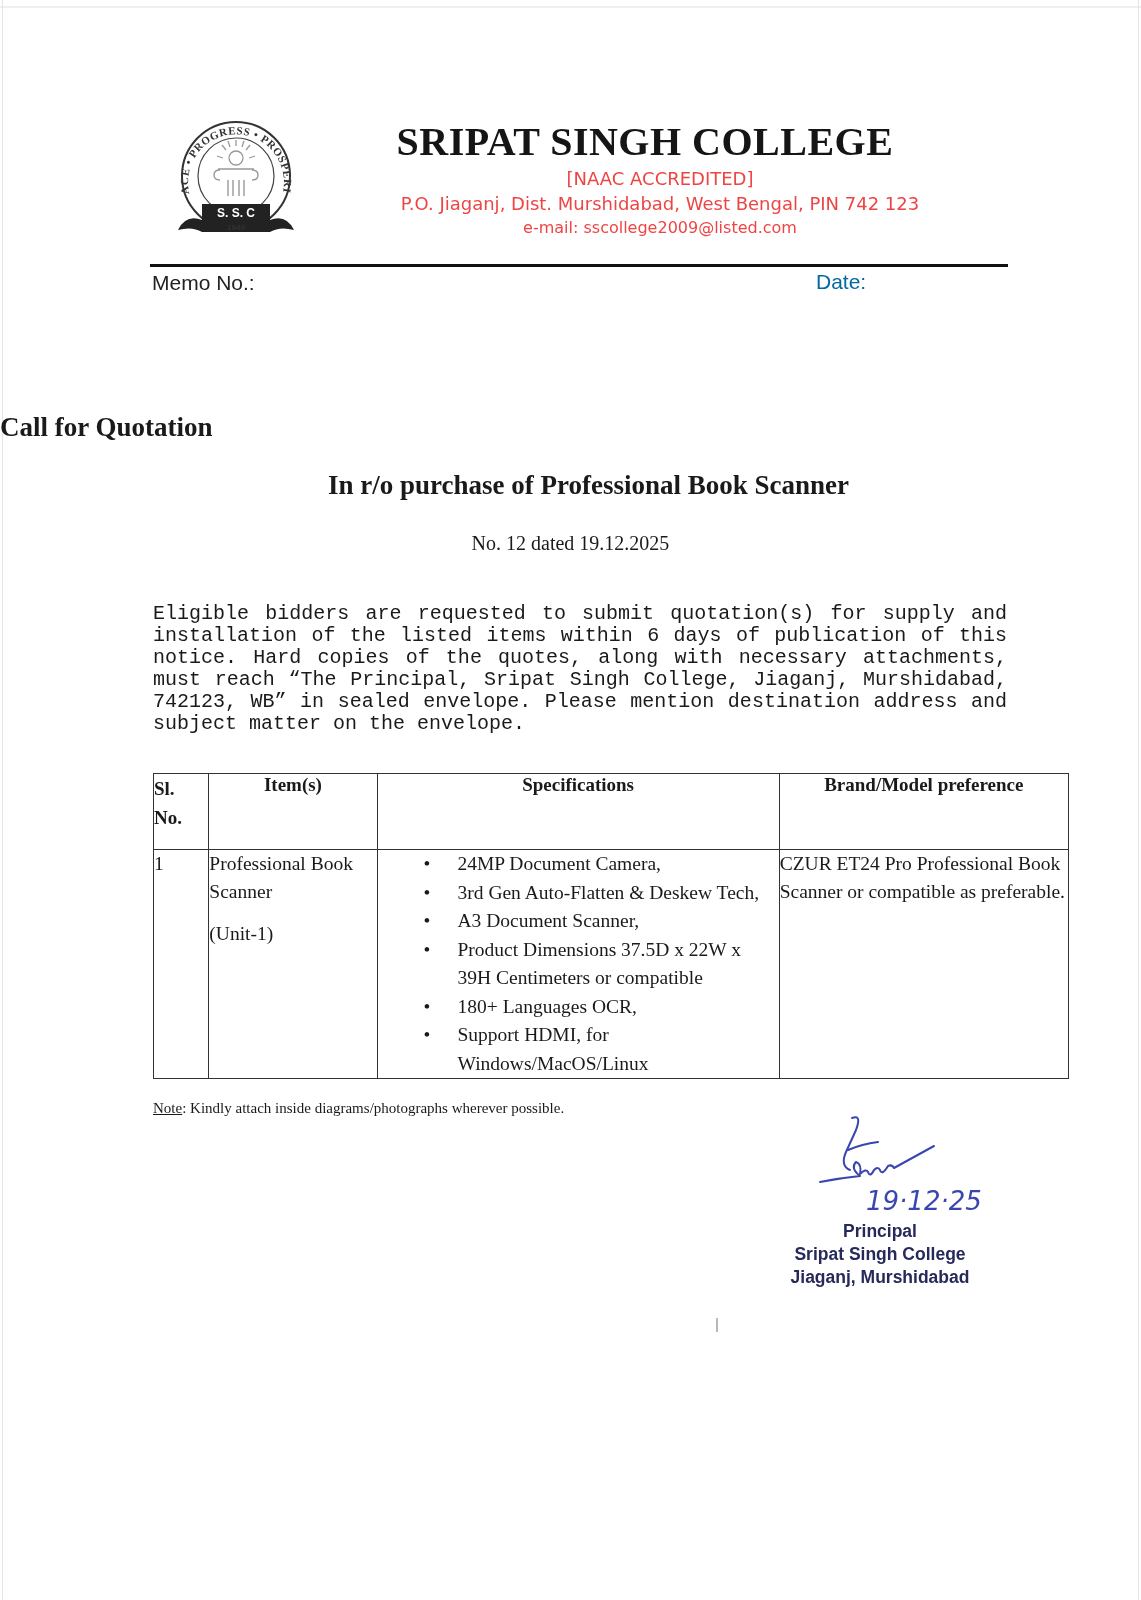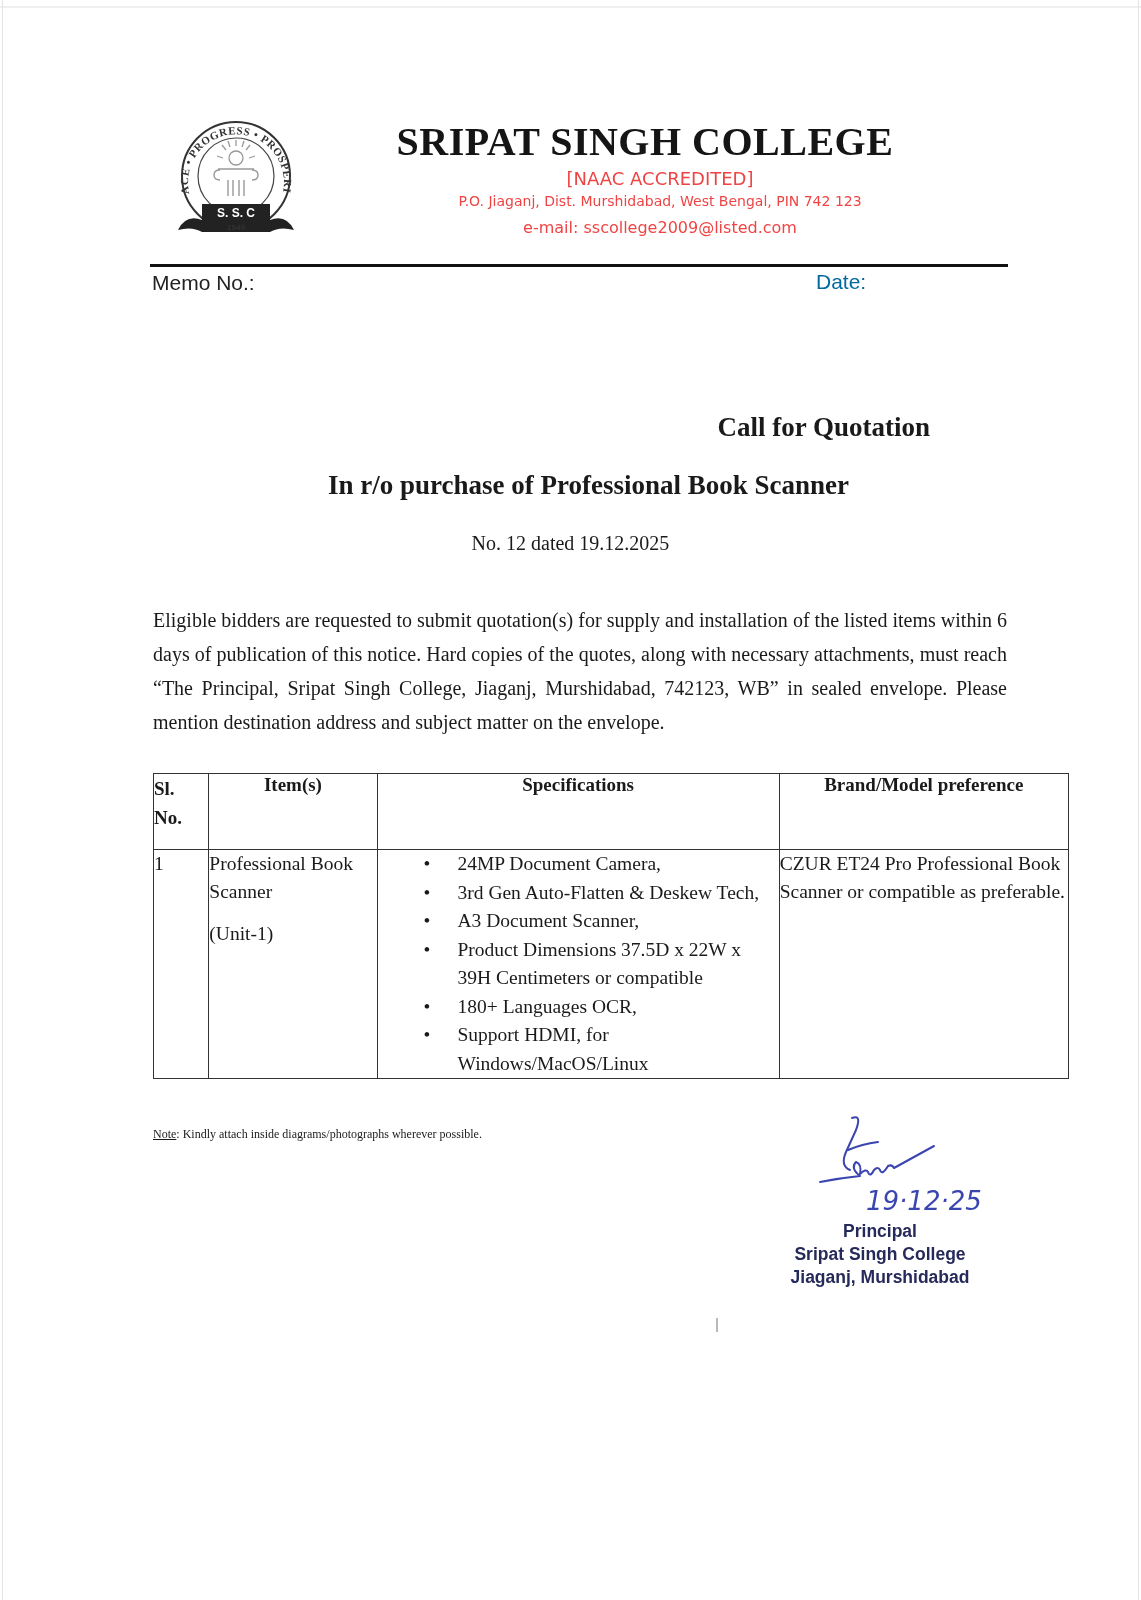--- a/index.html
+++ b/index.html
@@ -11,53 +11,53 @@
   .edge-right { position: absolute; right: 2px; top: 0; width: 1px; height: 1600px; background: #e4e4e4; }
   .edge-top { position: absolute; left: 0; top: 6px; width: 1141px; height: 2px; background: #efefef; }
 
   .logo { position: absolute; left: 168px; top: 118px; width: 136px; height: 128px; }
   .college-name {
     position: absolute; left: 330px; top: 118px; width: 630px; text-align: center;
     font-family: "Liberation Serif", serif; font-weight: bold; font-size: 40px; letter-spacing: 0.5px; color: #151515;
   }
   .head-line { position: absolute; left: 330px; width: 660px; text-align: center; font-family: "DejaVu Sans", sans-serif; color: #ef4444; }
   .naac { top: 168px; font-size: 18px; }
-  .address { top: 193px; font-size: 14px; }
+  .address { top: 193px; font-size: 18px; }
   .email { top: 218px; font-size: 16px; }
   .rule { position: absolute; left: 150px; top: 264px; width: 858px; height: 3px; background: #111; }
   .memo { position: absolute; left: 152px; top: 271px; font-family: "Liberation Sans", sans-serif; font-size: 21px; color: #222; }
   .date-label { position: absolute; left: 816px; top: 270px; font-family: "Liberation Sans", sans-serif; font-size: 21px; color: #0369a1; }
 
-  .title1 { position: absolute; left: 0; width: 930px; top: 412px; text-align: right; font-weight: bold; font-size: 27px; }
+  .title1 { position: absolute; left: 0; width: 930px; top: 412px; text-align: left; font-weight: bold; font-size: 27px; }
   .title2 { position: absolute; left: 0; width: 1141px; top: 470px; text-align: center; font-weight: bold; font-size: 27px; padding-left: 18px; }
   .refno { position: absolute; left: 0; width: 1141px; top: 532px; text-align: center; font-size: 20px; }
 
   .body-para {
-    position: absolute; left: 153px; top: 603px; width: 854px; font-size: 20px; line-height: 34px;
-    text-align: justify; margin: 0;
+    position: absolute; left: 153px; top: 603px; width: 854px; font-size: 20px; line-height: 22px;
+    text-align: justify; margin: 0; font-family: Liberation Mono, monospace;
   }
 
   table.quote {
     position: absolute; left: 153px; top: 773px; width: 916px; border-collapse: collapse; font-size: 19.5px;
   }
   table.quote th, table.quote td { border: 1.5px solid #333; vertical-align: top; padding: 0; }
   table.quote th { font-weight: bold; height: 75px; font-size: 19px; }
   .c1 { width: 52px; } .c2 { width: 160px; } .c3 { width: 384px; } .c4 { width: 276px; }
   th.c1 { text-align: left; padding: 4px 0 0 10px; line-height: 29px; }
   th.c2, th.c3, th.c4 { text-align: center; padding-top: 5px; }
   td.sl { padding: 5px 0 0 10px; line-height: 28px; }
   td.item { padding: 5px 0 0 10px; line-height: 28px; }
   td.item .unit { margin-top: 14px; }
   td.spec { padding: 5px 0 0 0; }
   td.spec ul { list-style: none; margin: 0; padding: 0; }
   td.spec li { position: relative; padding-left: 80px; padding-right: 10px; line-height: 28.5px; }
   td.spec li .bullet { position: absolute; left: 46px; top: 0; }
   td.brand { padding: 5px 8px 0 10px; line-height: 28px; }
 
-  .note { position: absolute; left: 153px; top: 1127px; font-size: 12px; }
+  .note { position: absolute; left: 153px; top: 1100px; font-size: 15px; }
   .note .u { text-decoration: underline; }
 
   .signature { position: absolute; left: 800px; top: 1110px; width: 200px; height: 110px; }
   .sign-block {
     position: absolute; left: 760px; top: 1220px; width: 240px; text-align: center;
     font-family: "Liberation Sans", sans-serif; color: #262a5a; font-size: 17.5px; line-height: 23px;
   }
   .sign-block .name { font-weight: bold; letter-spacing: -0.3px; }
   .sign-block .line { font-weight: bold; }
   .speck { position: absolute; left: 716px; top: 1318px; width: 2px; height: 14px; background: #b9b9b9; }

